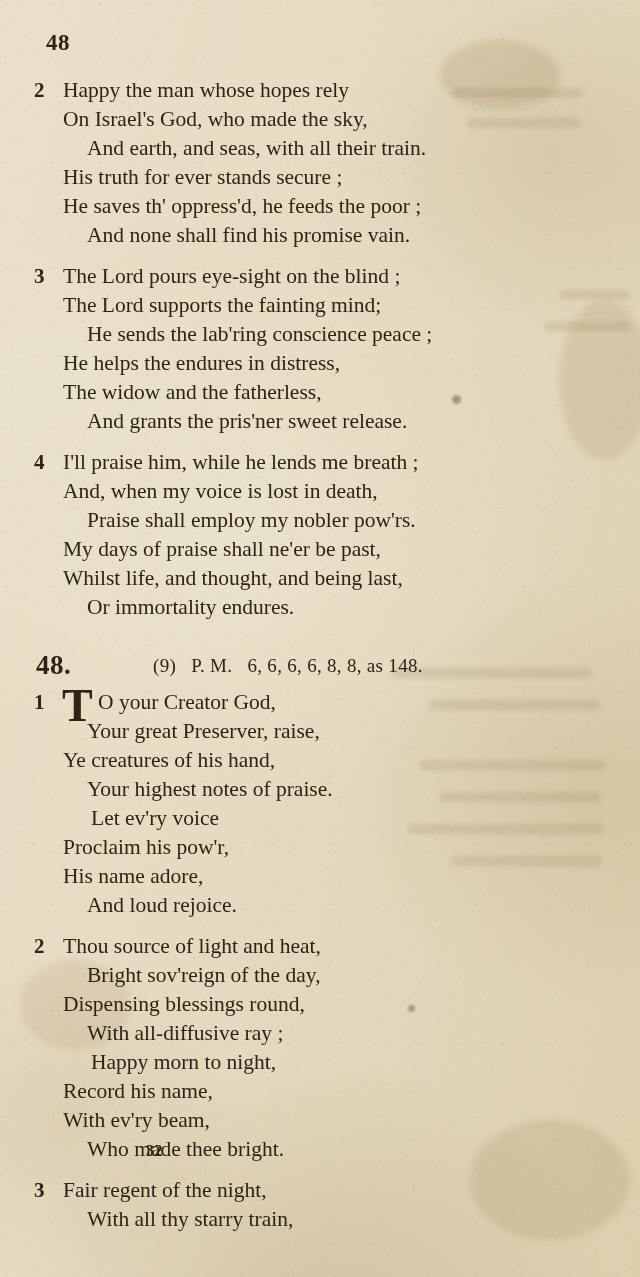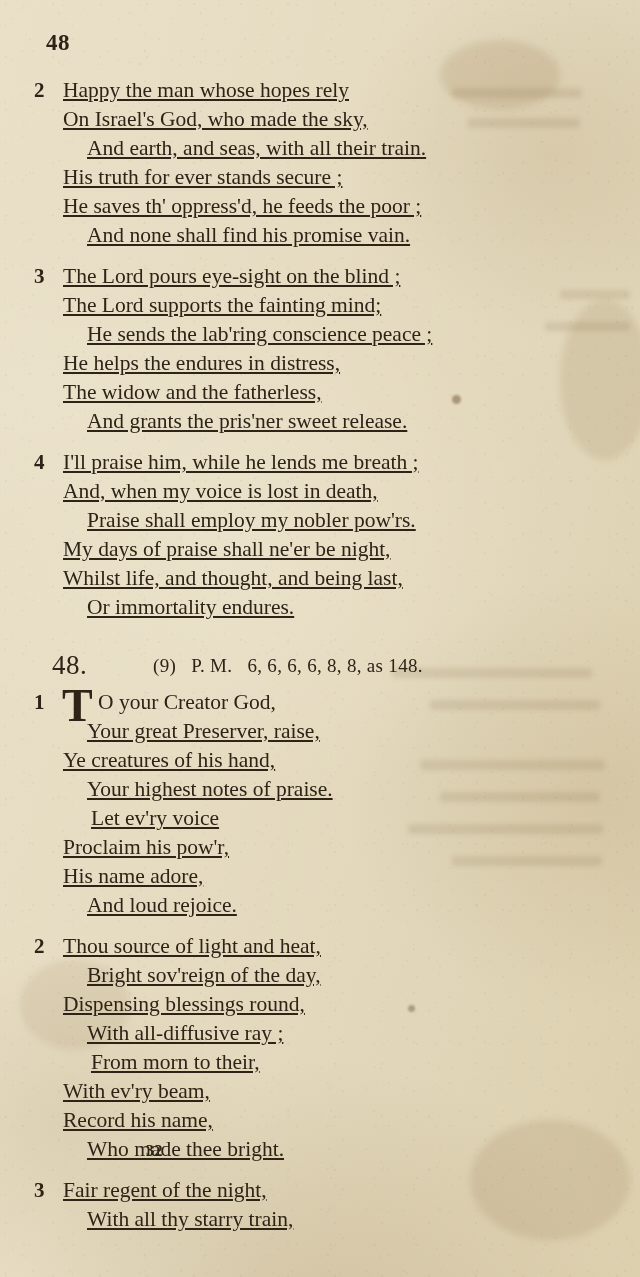--- a/index.html
+++ b/index.html
@@ -115,37 +115,37 @@
 
   .vnum {
     position: absolute;
     left: 34px;
     top: 0;
     font-size: 21px;
     font-weight: bold;
     line-height: 29px;
   }
 
-  .txt { position: absolute; top: 0; text-decoration: underline; }
+  .txt { position: absolute; top: 0; }
   .i0 .txt { left: 63px; }
   .i1 .txt { left: 87px; }
   .i2 .txt { left: 91px; }
 
   
   #hymn-head {
     position: relative;
     height: 46px;
     margin-top: 20px;
   }
   #hymn-no {
     position: absolute;
-    left: 52px;
+    left: 36px;
     top: 8px;
     font-size: 27px;
-    font-weight: normal;
+    font-weight: bold;
     letter-spacing: 0.5px;
   }
   #hymn-meta {
     position: absolute;
     left: 128px;
     top: 13px;
     font-size: 19px;
     white-space: pre;
     letter-spacing: 0.3px;
     margin-left: 25px;
@@ -232,21 +232,21 @@
         <div class="line i0"><span class="txt">He helps the endures in distress,</span></div>
         <div class="line i0"><span class="txt">The widow and the fatherless,</span></div>
         <div class="line i1"><span class="txt">And grants the pris'ner sweet release.</span></div>
       </div>
 
       <div class="stanza">
         <div class="vnum">4</div>
         <div class="line i0"><span class="txt">I'll praise him, while he lends me breath ;</span></div>
         <div class="line i0"><span class="txt">And, when my voice is lost in death,</span></div>
         <div class="line i1"><span class="txt">Praise shall employ my nobler pow'rs.</span></div>
-        <div class="line i0"><span class="txt">My days of praise shall ne'er be night,</span></div>
+        <div class="line i0"><span class="txt">My days of praise shall ne'er be past,</span></div>
         <div class="line i0"><span class="txt">Whilst life, and thought, and being last,</span></div>
         <div class="line i1"><span class="txt">Or immortality endures.</span></div>
       </div>
 
     </div>
 
     <div id="hymn-head">
       <div id="hymn-no">48.</div>
       <div id="hymn-meta">(9)   P. M.   6, 6, 6, 6, 8, 8, as 148.</div>
     </div>
@@ -267,23 +267,23 @@
         <div class="line i0"><span class="txt">His name adore,</span></div>
         <div class="line i1"><span class="txt">And loud rejoice.</span></div>
       </div>
 
       <div class="stanza">
         <div class="vnum">2</div>
         <div class="line i0"><span class="txt">Thou source of light and heat,</span></div>
         <div class="line i1"><span class="txt">Bright sov'reign of the day,</span></div>
         <div class="line i0"><span class="txt">Dispensing blessings round,</span></div>
         <div class="line i1"><span class="txt">With all-diffusive ray ;</span></div>
-        <div class="line i2"><span class="txt">From morn to their,</span></div>
+        <div class="line i2"><span class="txt">Happy morn to night,</span></div>
+        <div class="line i0"><span class="txt">Record his name,</span></div>
         <div class="line i0"><span class="txt">With ev'ry beam,</span></div>
-        <div class="line i0"><span class="txt">Record his name,</span></div>
         <div class="line i1"><span class="txt">Who made thee bright.</span></div>
       </div>
 
       <div class="stanza">
         <div class="vnum">3</div>
         <div class="line i0"><span class="txt">Fair regent of the night,</span></div>
         <div class="line i1"><span class="txt">With all thy starry train,</span></div>
       </div>
 
     </div>

